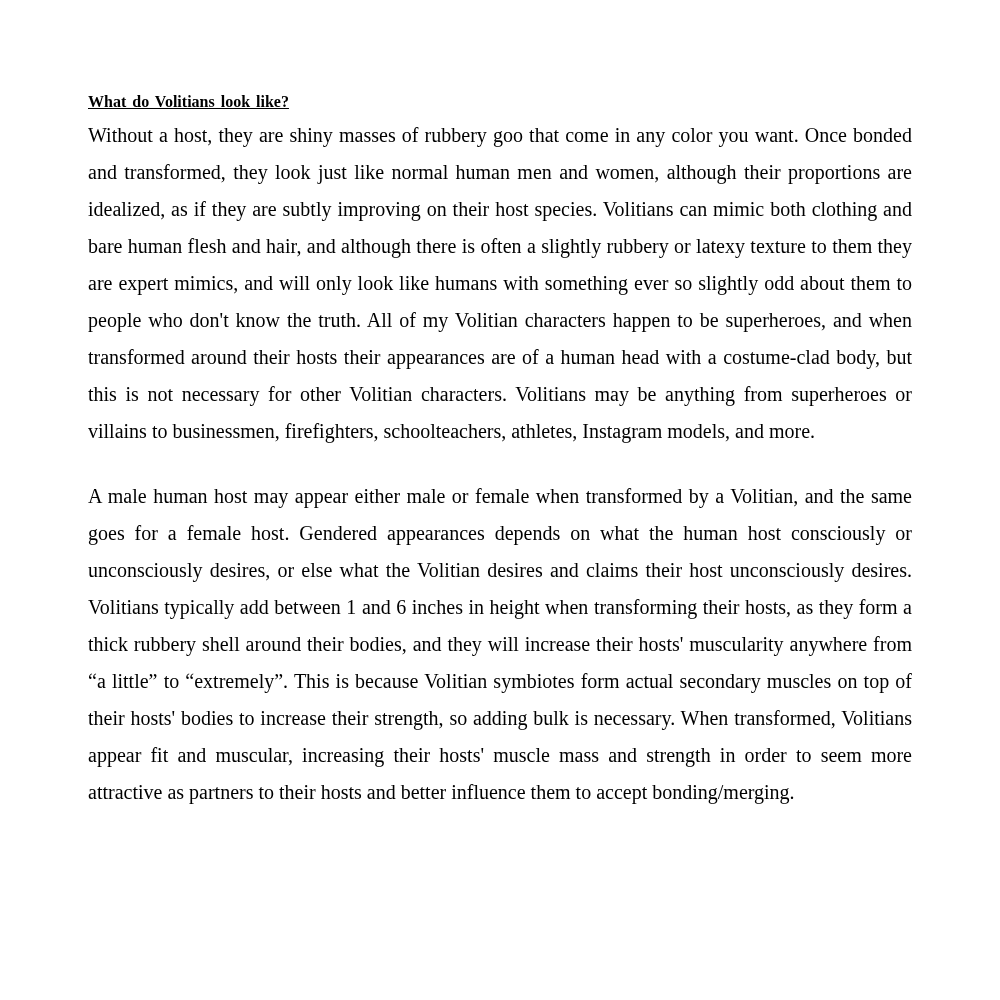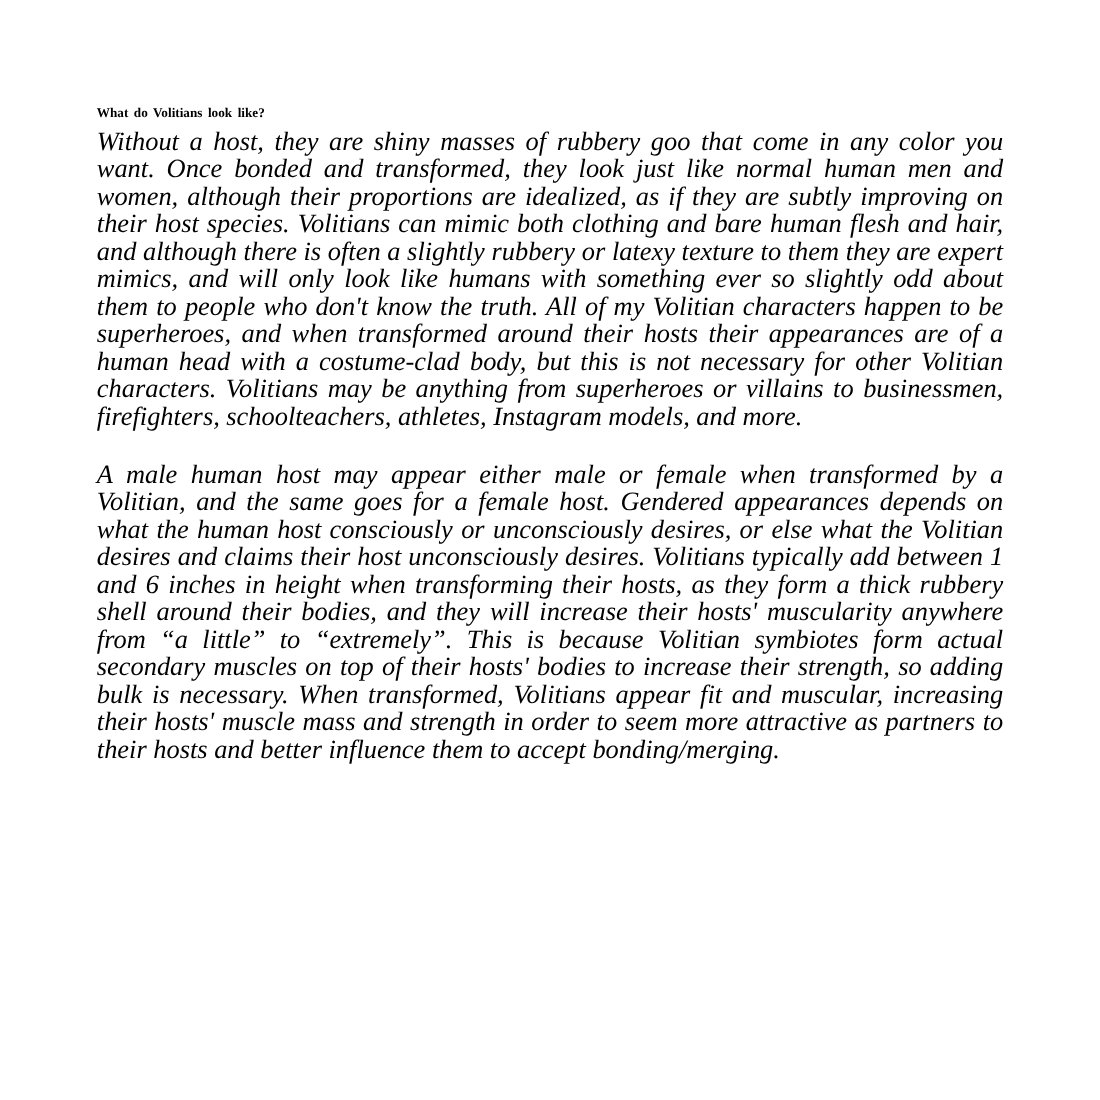--- a/index.html
+++ b/index.html
@@ -15,33 +15,33 @@
     color: #000000;
   }
   .page {
     box-sizing: border-box;
     width: 1000px;
     height: 1000px;
     padding: 88px 88px 0 88px;
     background: #ffffff;
   }
   .doc-heading {
-    font-size: 12px;
+    font-size: 16px;
     font-weight: bold;
     line-height: 28.5px;
     margin: 0;
     text-align: left;
     word-spacing: 2px;
+    text-decoration: underline;
   }
   .doc-paragraph {
-    font-size: 24px;
-    line-height: 25px;
+    font-size: 20px;
+    line-height: 37px;
     margin: 0 0 28.5px 0;
     text-align: justify;
-    font-style: italic;
   }
 </style>
 </head>
 <body>
 
 <div class="page">
   <h1 class="doc-heading">What do Volitians look like?</h1>
   <p class="doc-paragraph">Without a host, they are shiny masses of rubbery goo that come in any color you want. Once bonded and transformed, they look just like normal human men and women, although their proportions are idealized, as if they are subtly improving on their host species. Volitians can mimic both clothing and bare human flesh and hair, and although there is often a slightly rubbery or latexy texture to them they are expert mimics, and will only look like humans with something ever so slightly odd about them to people who don't know the truth. All of my Volitian characters happen to be superheroes, and when transformed around their hosts their appearances are of a human head with a costume-clad body, but this is not necessary for other Volitian characters. Volitians may be anything from superheroes or villains to businessmen, firefighters, schoolteachers, athletes, Instagram models, and more.</p>
   <p class="doc-paragraph">A male human host may appear either male or female when transformed by a Volitian, and the same goes for a female host. Gendered appearances depends on what the human host consciously or unconsciously desires, or else what the Volitian desires and claims their host unconsciously desires. Volitians typically add between 1 and 6 inches in height when transforming their hosts, as they form a thick rubbery shell around their bodies, and they will increase their hosts' muscularity anywhere from “a little” to “extremely”. This is because Volitian symbiotes form actual secondary muscles on top of their hosts' bodies to increase their strength, so adding bulk is necessary. When transformed, Volitians appear fit and muscular, increasing their hosts' muscle mass and strength in order to seem more attractive as partners to their hosts and better influence them to accept bonding/merging.</p>
 </div>

